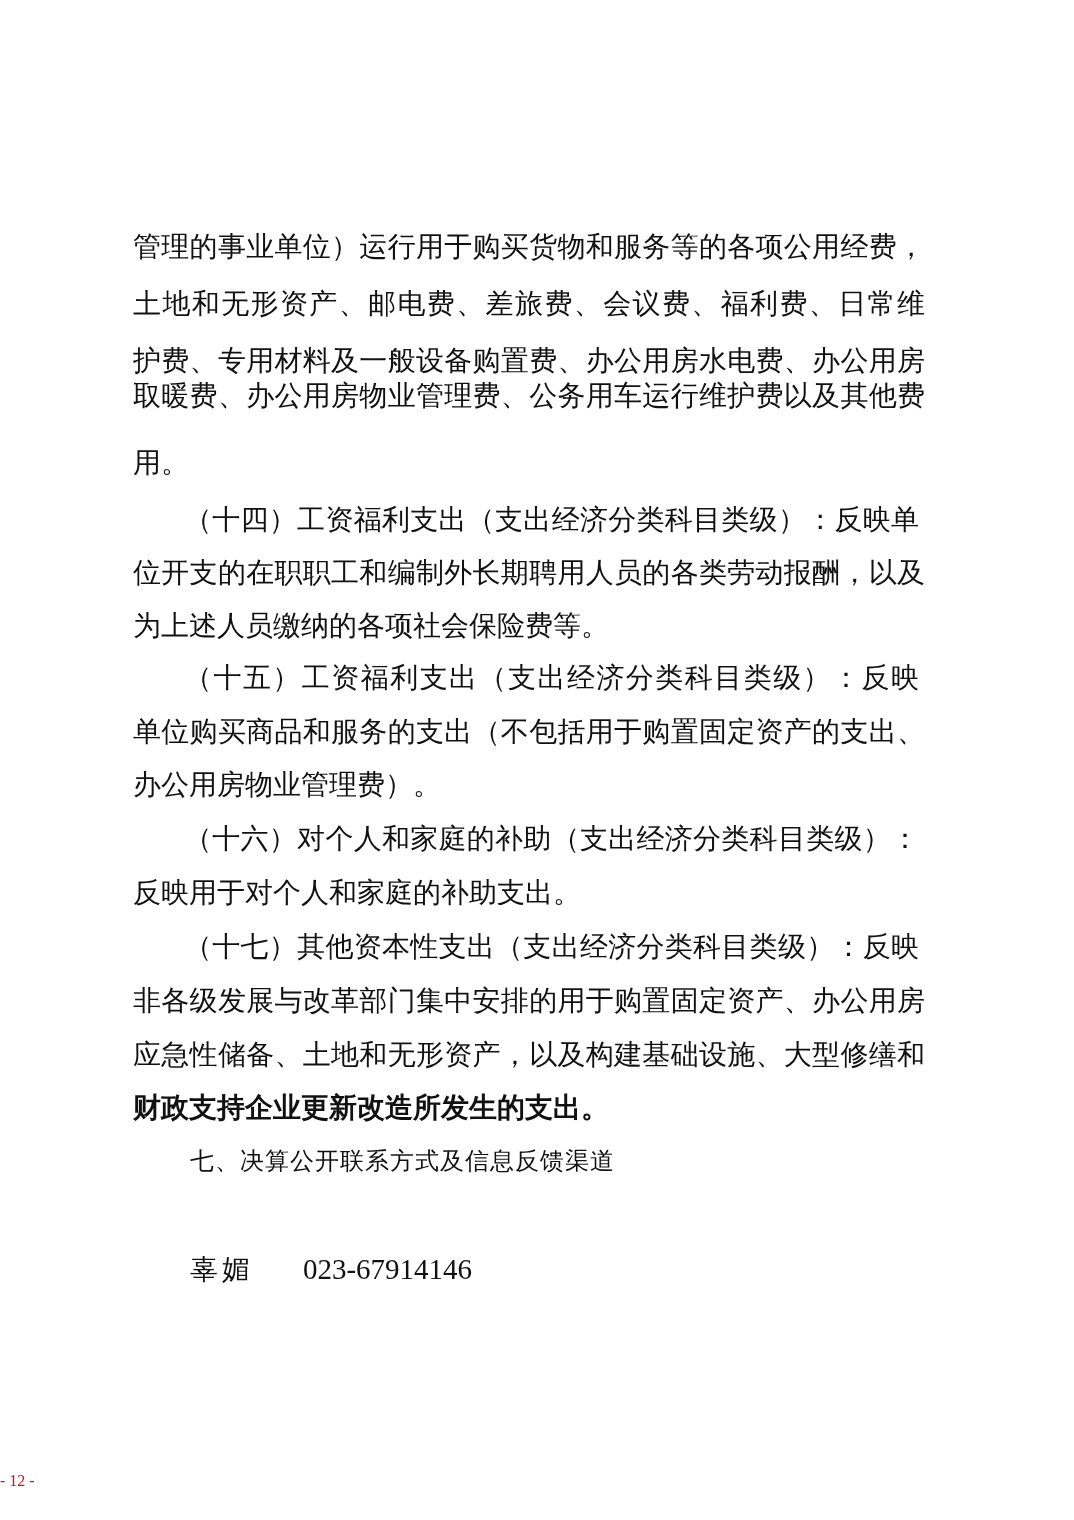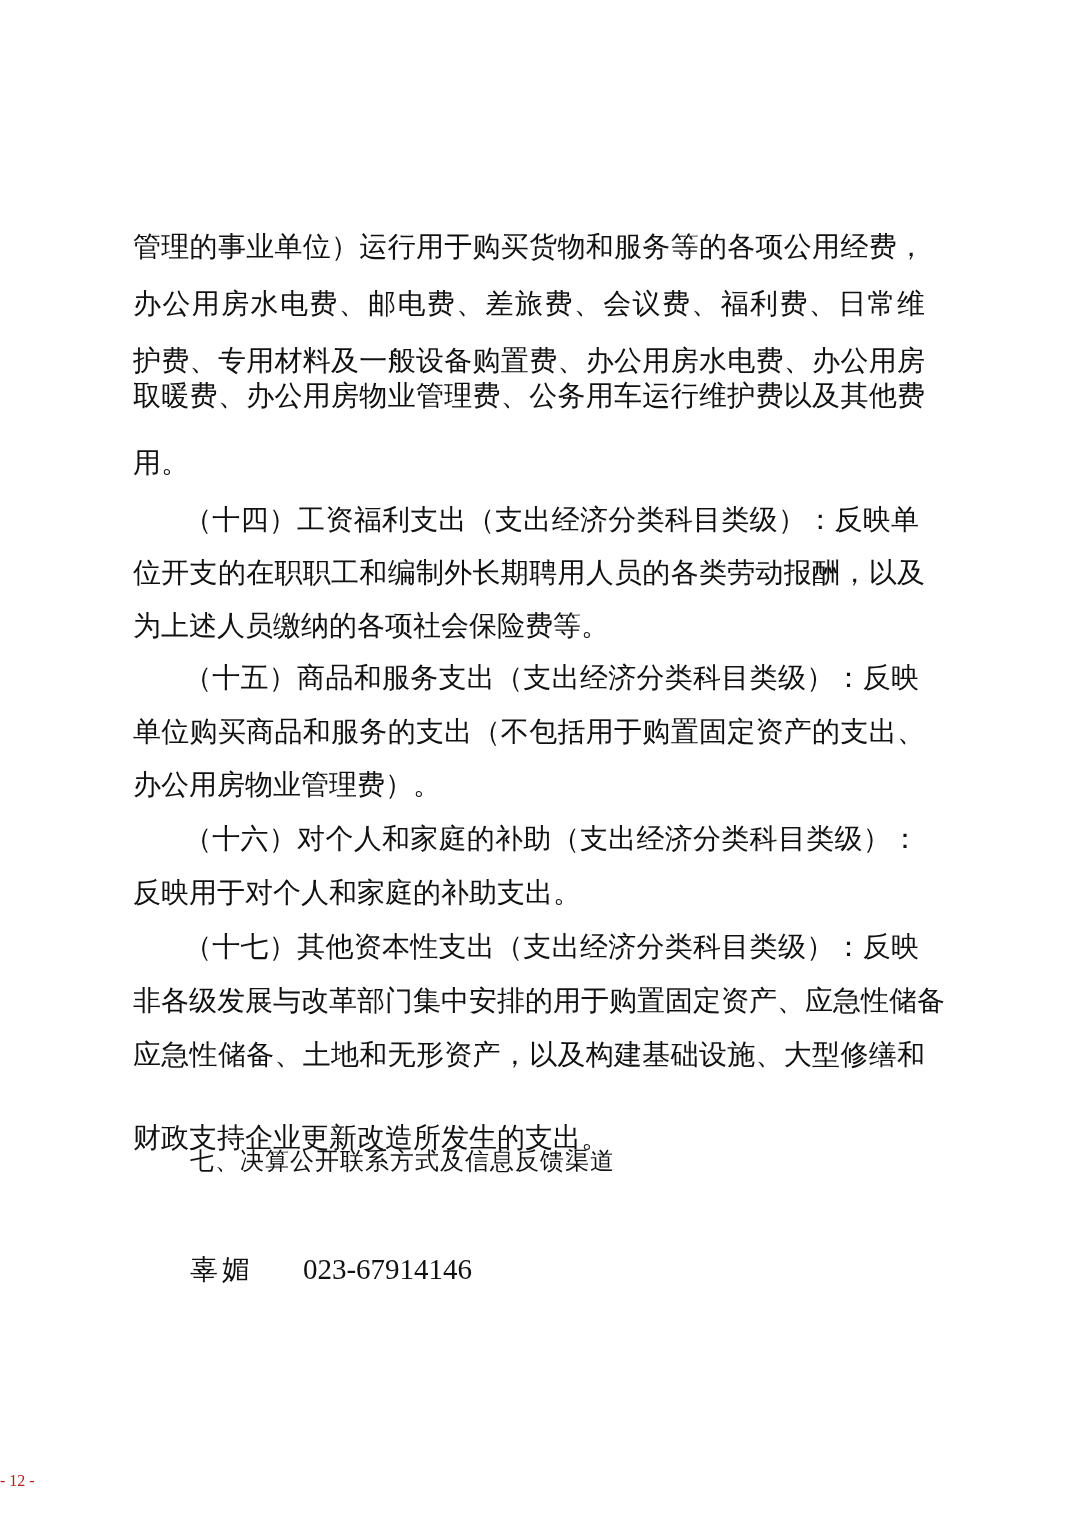--- a/index.html
+++ b/index.html
@@ -92,48 +92,48 @@
       color: #b91c1c;
     }
   </style>
 </head>
 <body>
 
 <div class="page">
 
   <div>
     <div class="line" style="top:182px;">管理的事业单位）运行用于购买货物和服务等的各项公用经费，</div>
-    <div class="line" style="top:239px;">办公用房水电费、邮电费、差旅费、会议费、福利费、日常维</div>
+    <div class="line" style="top:239px;">土地和无形资产、邮电费、差旅费、会议费、福利费、日常维</div>
     <div class="line" style="top:296px;">护费、专用材料及一般设备购置费、办公用房水电费、办公用房</div>
     <div class="line" style="top:331px;">取暖费、办公用房物业管理费、公务用车运行维护费以及其他费</div>
     <div class="line last" style="top:398px;">用。</div>
   </div>
 
   <div>
     <div class="line indent" style="top:455px;">（十四）工资福利支出（支出经济分类科目类级）：反映单</div>
     <div class="line" style="top:508px;">位开支的在职职工和编制外长期聘用人员的各类劳动报酬，以及</div>
     <div class="line last" style="top:561px;">为上述人员缴纳的各项社会保险费等。</div>
   </div>
 
   <div>
-    <div class="line indent" style="top:613px;">（十五）商品和服务支出（支出经济分类科目类级）：反映</div>
+    <div class="line indent" style="top:613px;">（十五）工资福利支出（支出经济分类科目类级）：反映</div>
     <div class="line" style="top:667px;">单位购买商品和服务的支出（不包括用于购置固定资产的支出、</div>
     <div class="line last" style="top:720px;">办公用房物业管理费）。</div>
   </div>
 
   <div>
     <div class="line indent" style="top:774px;">（十六）对个人和家庭的补助（支出经济分类科目类级）：</div>
     <div class="line last" style="top:828px;">反映用于对个人和家庭的补助支出。</div>
   </div>
 
   <div>
     <div class="line indent" style="top:882px;">（十七）其他资本性支出（支出经济分类科目类级）：反映</div>
-    <div class="line" style="top:936px;">非各级发展与改革部门集中安排的用于购置固定资产、应急性储备</div>
+    <div class="line" style="top:936px;">非各级发展与改革部门集中安排的用于购置固定资产、办公用房</div>
     <div class="line" style="top:990px;">应急性储备、土地和无形资产，以及构建基础设施、大型修缮和</div>
-    <div class="line last" style="top:1073px;">财政支持企业更新改造所发生的支出。</div>
+    <div class="line last" style="top:1043px;font-weight:bold;">财政支持企业更新改造所发生的支出。</div>
   </div>
 
   <div class="heading">七、决算公开联系方式及信息反馈渠道</div>
 
   <div class="contact-row">
     <span class="contact-name">辜媚</span>
     <span class="contact-phone">023-67914146</span>
   </div>
 
   <div class="footer-page">- 12 -</div>

